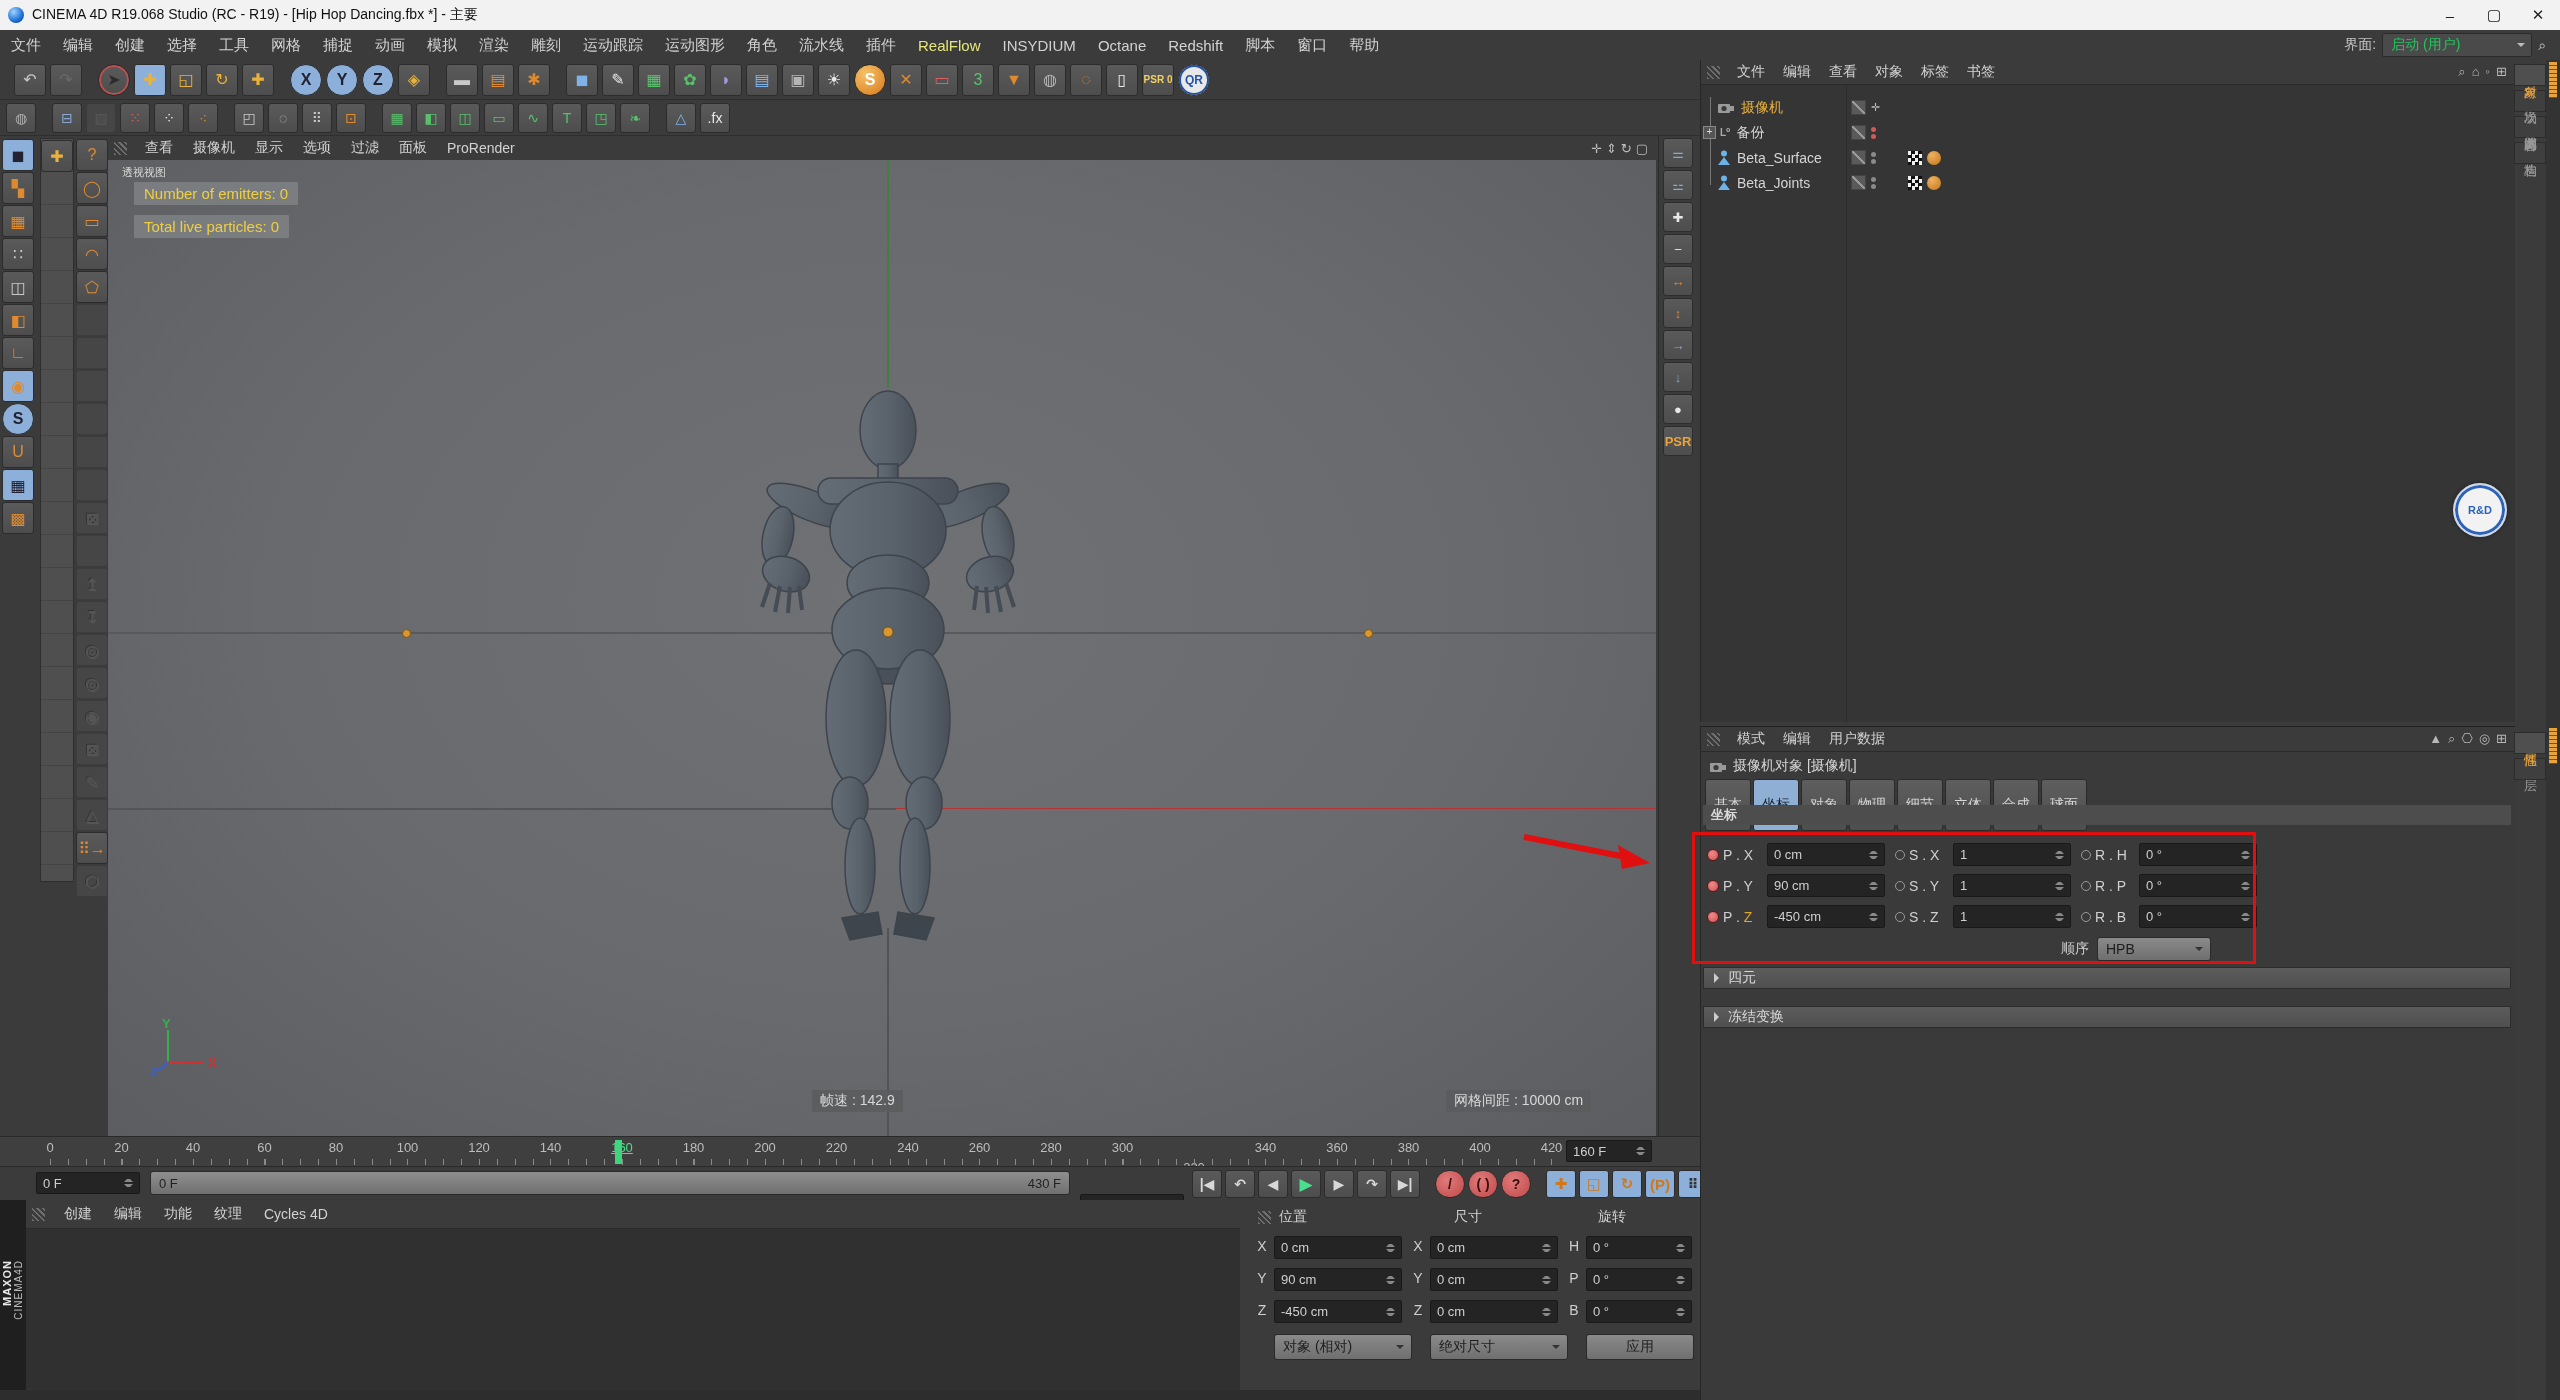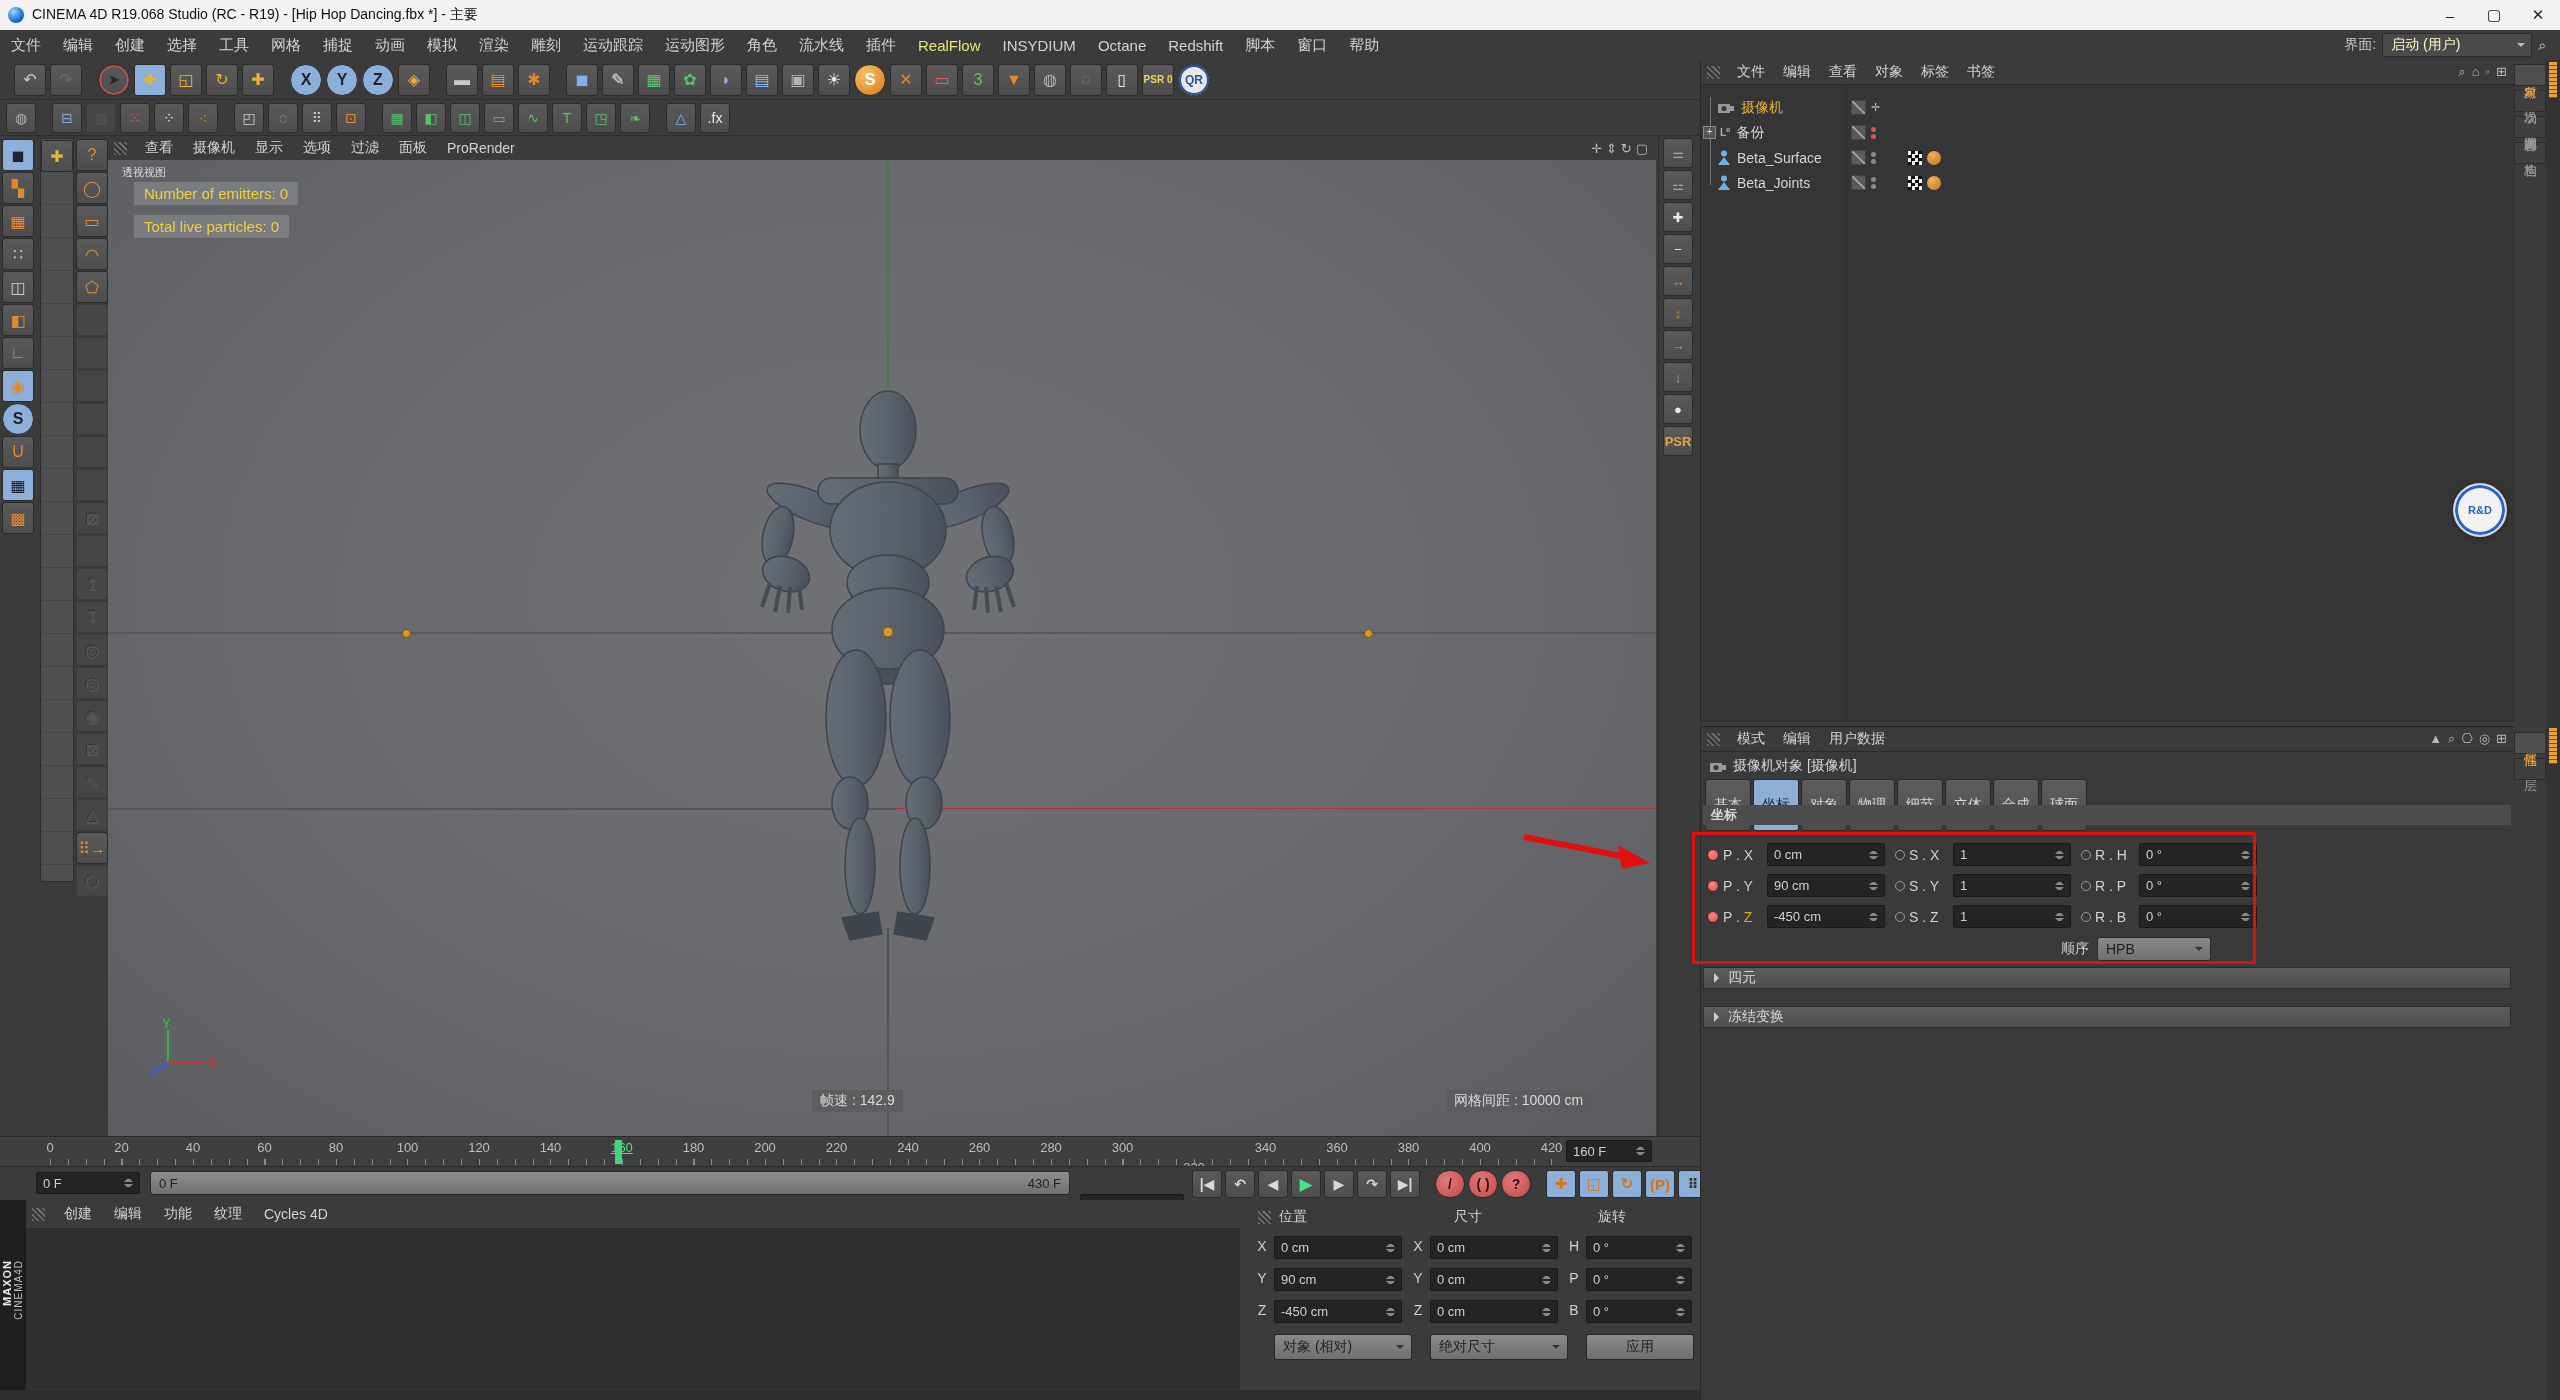--- a/index.html
+++ b/index.html
@@ -9,21 +9,21 @@
   .row{display:flex;align-items:center;}
   .grip{width:13px;height:13px;flex:0 0 13px;background:repeating-linear-gradient(45deg,#6e6e6e 0 1.5px,transparent 1.5px 4px);margin:0 8px 0 6px;}
   
   #titlebar{left:0;top:0;width:2560px;height:30px;background:#f2f2f2;color:#111;font-size:14px;}
   #titlebar .appico{width:16px;height:16px;border-radius:50%;background:radial-gradient(circle at 35% 30%,#9fd4ff,#1d6fd4 60%,#123d7a);margin:0 8px 0 8px;}
   .winbtn{width:44px;height:30px;display:flex;align-items:center;justify-content:center;font-size:15px;color:#222;}
   #menubar{left:0;top:30px;width:2560px;height:30px;background:#3b3b3b;font-size:15px;}
   .menu-item{padding:0 11px;height:30px;display:flex;align-items:center;color:#d2d2d2;cursor:default;}
   .menu-item.accent{color:#e6e67a;}
   #iface{margin-left:auto;display:flex;align-items:center;gap:6px;padding-right:14px;font-size:14px;color:#c5c5c5;}
-  .dropdown{background:#4a4a4a;border:1px solid #2a2a2a;border-radius:2px;padding:2px 20px 2px 8px;position:relative;color:#fef9c3;min-width:120px;}
+  .dropdown{background:#4a4a4a;border:1px solid #2a2a2a;border-radius:2px;padding:2px 20px 2px 8px;position:relative;color:#22c55e;min-width:120px;}
   .dropdown:after{content:"";position:absolute;right:6px;top:50%;margin-top:-2px;border:4px solid transparent;border-top-color:#bbb;}
   
   #toolbar1{left:0;top:60px;width:2560px;height:40px;background:#3b3b3b;display:flex;align-items:center;padding-left:12px;box-sizing:border-box;border-bottom:1px solid #2e2e2e;}
   #toolbar2{left:0;top:100px;width:2560px;height:36px;background:#3b3b3b;display:flex;align-items:center;padding-left:4px;box-sizing:border-box;border-bottom:1px solid #2e2e2e;}
   .ico{width:32px;height:32px;margin:0 2px;background:linear-gradient(#5a5a5a,#4d4d4d);border:1px solid #2c2c2c;border-radius:3px;
        display:flex;align-items:center;justify-content:center;font-size:16px;color:#c9c9c9;box-sizing:border-box;flex:0 0 32px;}
   #toolbar2 .ico{width:30px;height:30px;flex-basis:30px;font-size:14px;}
   .ico.sel{background:#8cb0d9;color:#223;}
   .ico.dim{color:#6a6a6a;}
   .ico.dis{background:#464646;color:#585858;border-color:#3a3a3a;}

